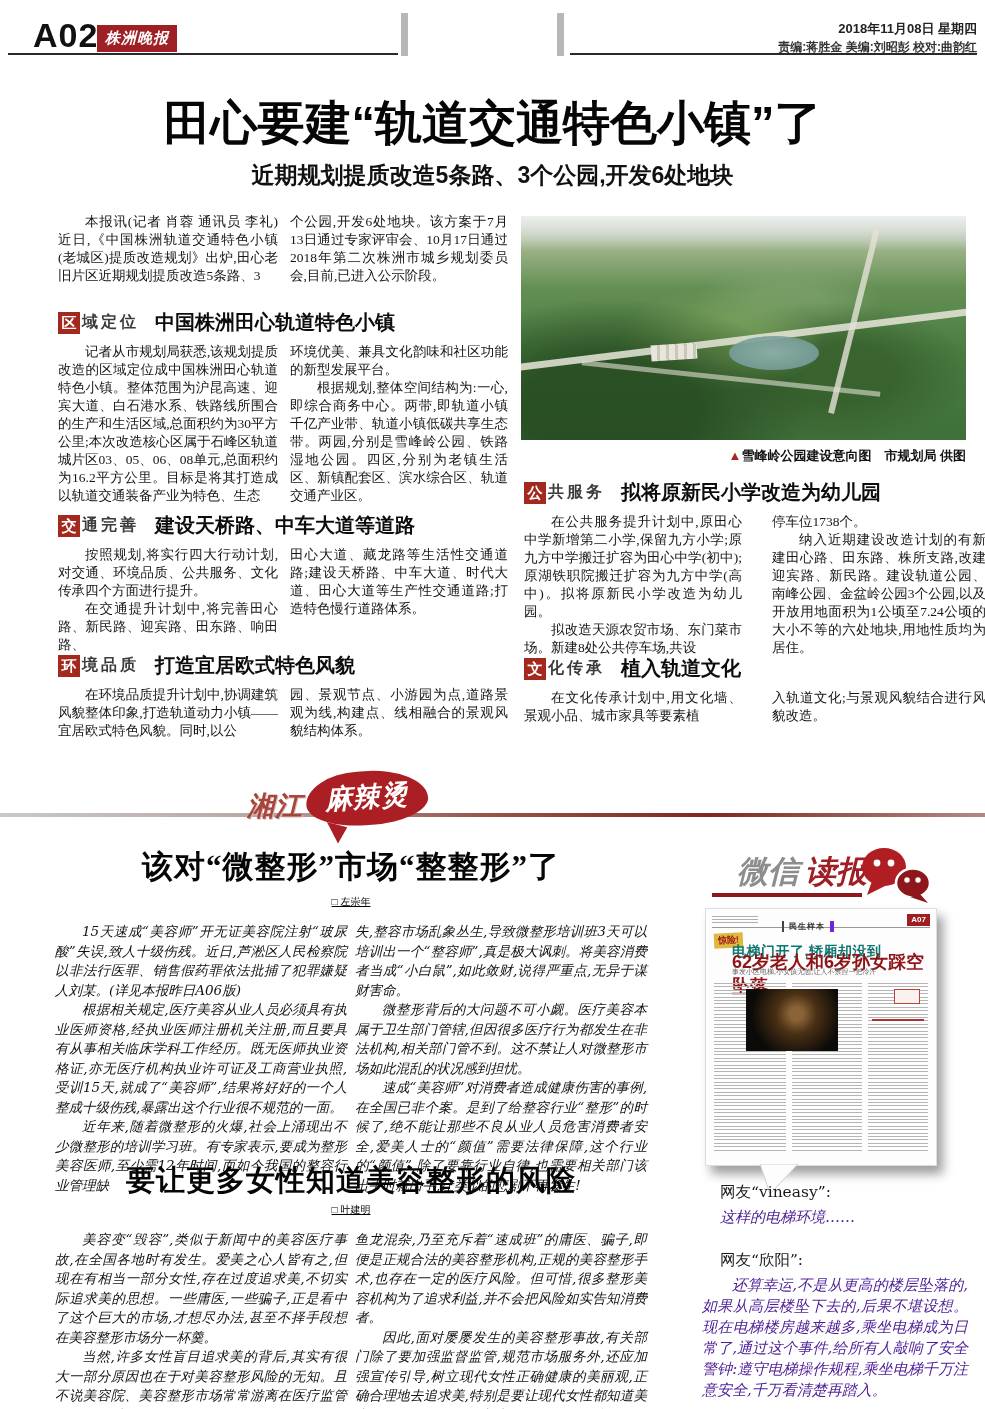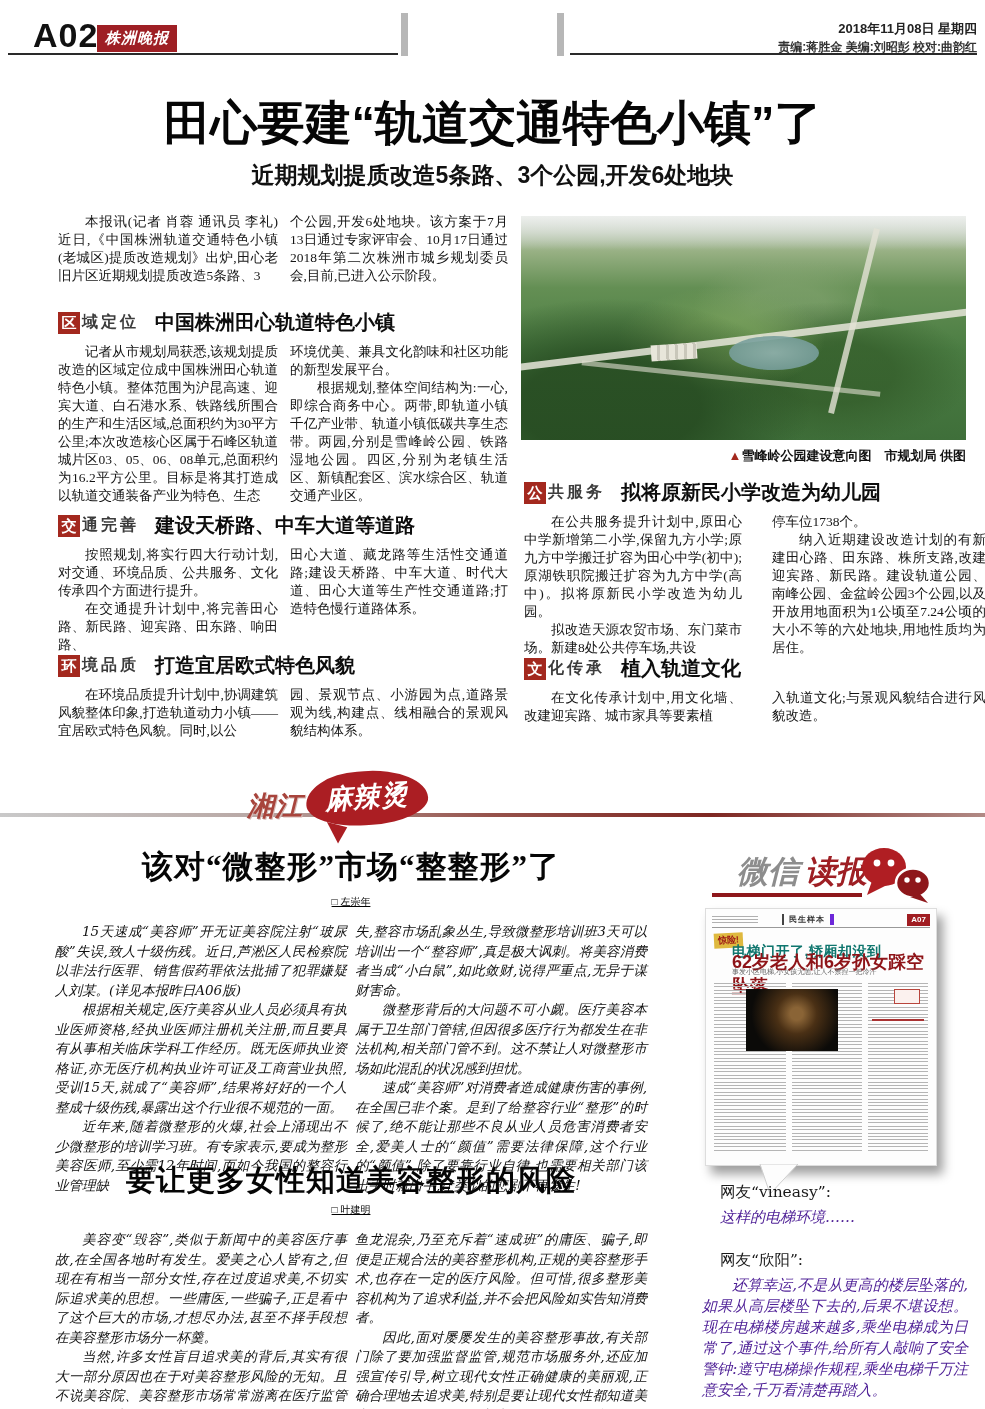--- a/index.html
+++ b/index.html
@@ -99,21 +99,21 @@
   .wx-gray { font-size:31px; font-weight:900; font-style:italic; color:#8d8d8d; font-family:"Liberation Serif",serif; }
   .wx-red  { font-size:31px; font-weight:900; font-style:italic; color:#9e1f24; font-family:"Liberation Serif",serif; margin-left:6px; }
   .wx-underline { left:712px; top:893px; width:150px; height:4px; background:#8e171b; }
   .wechat-icon { left:858px; top:846px; }
 
   .clipping { left:705px; top:908px; width:232px; height:258px; background:#fdfdfd;
     border:1px solid #ddd; box-shadow:6px 8px 10px rgba(0,0,0,.38); }
   .clip-head { position:absolute; left:6px; top:5px; right:6px; height:14px; border-bottom:1px solid #999; }
   .clip-datelines { position:absolute; left:0; top:2px; width:46px; height:9px;
     background:repeating-linear-gradient(#b0b0b0 0 1px, transparent 1px 3px); }
-  .clip-tab { position:absolute; left:70px; top:0; font-size:8px; font-weight:bold; color:#333;
+  .clip-tab { position:absolute; left:70px; top:7px; font-size:8px; font-weight:bold; color:#333;
     border-left:2px solid #444; border-right:4px solid #6d28d9; padding:0 5px; letter-spacing:1px; }
   .clip-pageno { position:absolute; right:0; top:0; background:#a01d22; color:#fff; font-size:8px;
     font-family:"Liberation Sans",sans-serif; font-weight:bold; padding:0 4px; line-height:12px; }
   .clip-badge { position:absolute; left:8px; top:24px; background:#dfb93f; color:#9b1414; font-size:9px;
     font-weight:bold; padding:1px 4px; transform:rotate(-3deg); font-family:"Liberation Sans",sans-serif; }
   .clip-h1 { position:absolute; left:26px; top:26px; font-size:14px; font-weight:bold; color:#0f766e;
     font-family:"Liberation Sans",sans-serif; letter-spacing:.5px;margin-top:8px; }
   .clip-h2 { position:absolute; left:26px; top:41px; font-size:18px; font-weight:bold; color:#8e1418;
     font-family:"Liberation Sans",sans-serif; }
   .clip-sub { position:absolute; left:26px; top:58px; right:8px; font-size:7px; color:#666; }
@@ -213,21 +213,21 @@
     </div>
   <div class="abs col colD" style="top:513px">
       <p class="noindent">停车位1738个。</p>
       <p>纳入近期建设改造计划的有新建田心路、田东路、株所支路,改建迎宾路、新民路。建设轨道公园、南峰公园、金盆岭公园3个公园,以及开放用地面积为1公顷至7.24公顷的大小不等的六处地块,用地性质均为居住。</p>
     </div>
 
   <div class="abs sec-head" style="left:524px; top:655px">
     <span class="sec-label-box">文</span><span class="sec-label-rest">化传承</span><span class="sec-title">植入轨道文化</span>
   </div>
   <div class="abs col colC" style="top:689px">
-      <p>在文化传承计划中,用文化墙、改建迎宾路、城市家具等要素植</p>
+      <p>在文化传承计划中,用文化墙、景观小品、城市家具等要素植</p>
     </div>
   <div class="abs col colD" style="top:689px">
       <p class="noindent">入轨道文化;与景观风貌结合进行风貌改造。</p>
     </div>
 
   <div class="abs mala-rule"></div>
   <div class="abs mala-prefix">湘江</div>
   <div class="abs mala-bubble">麻辣烫</div>
 
   <div class="abs op-title t2">该对“微整形”市场“整整形”了</div>

